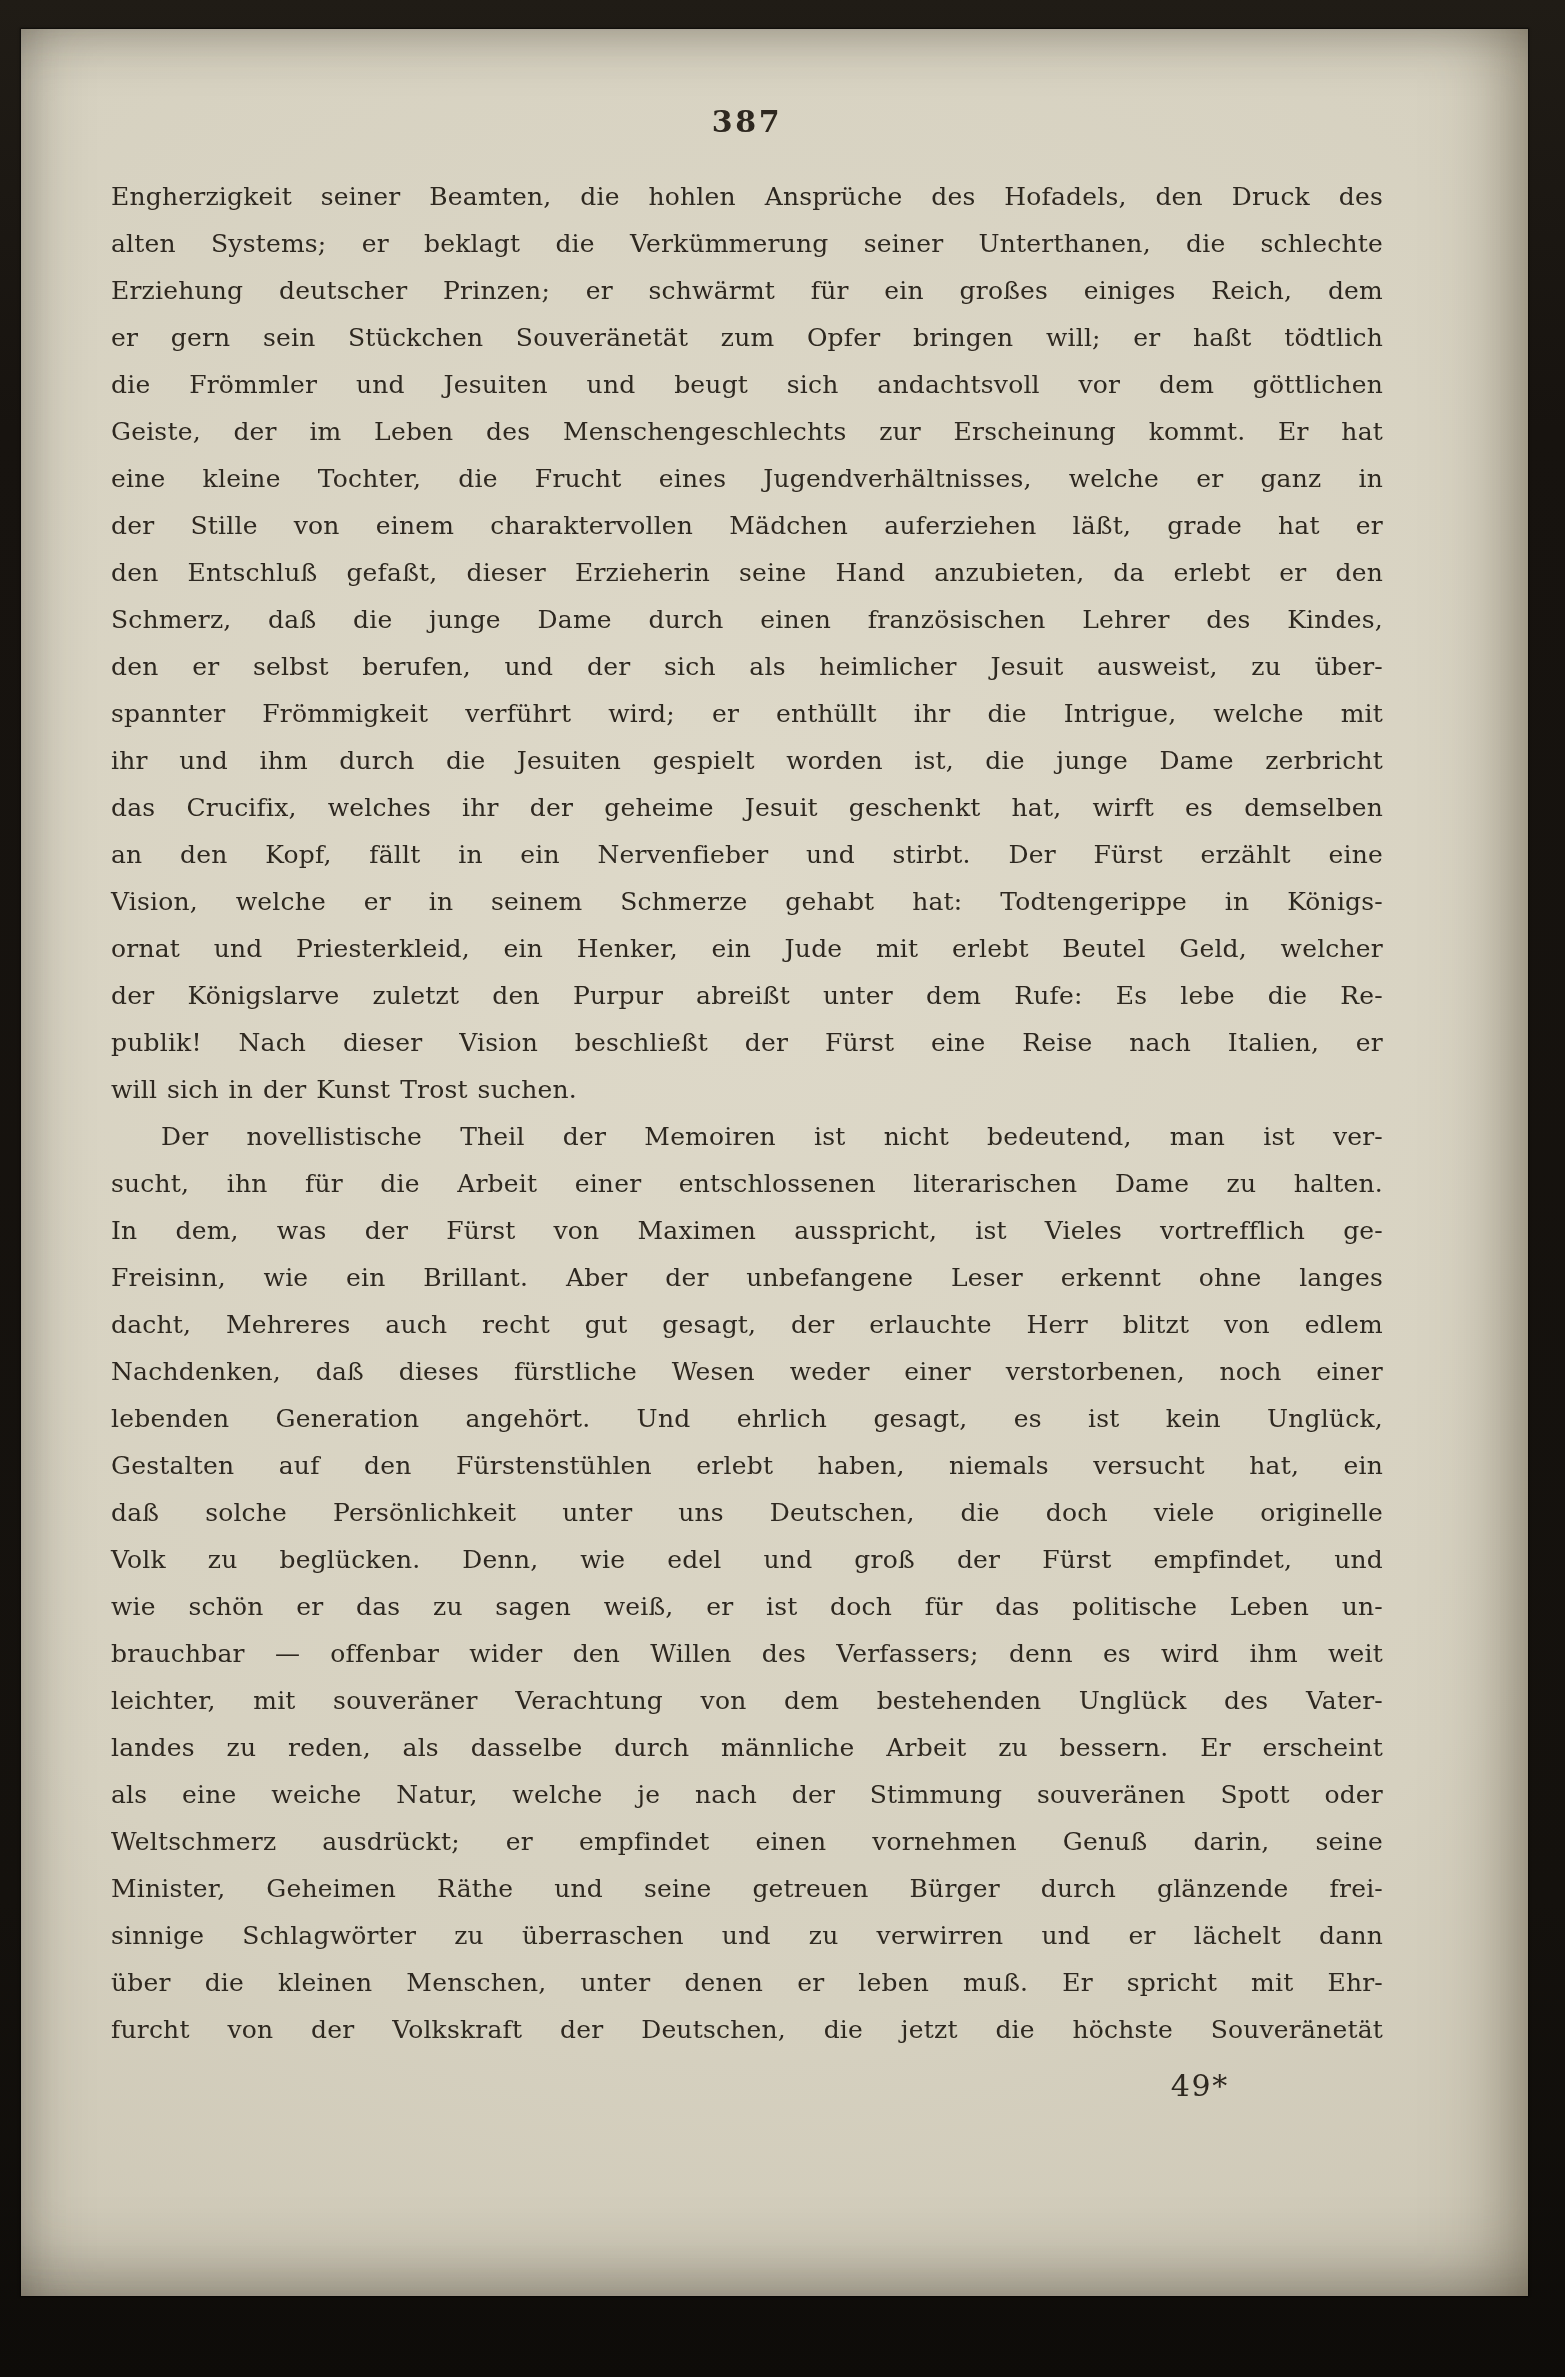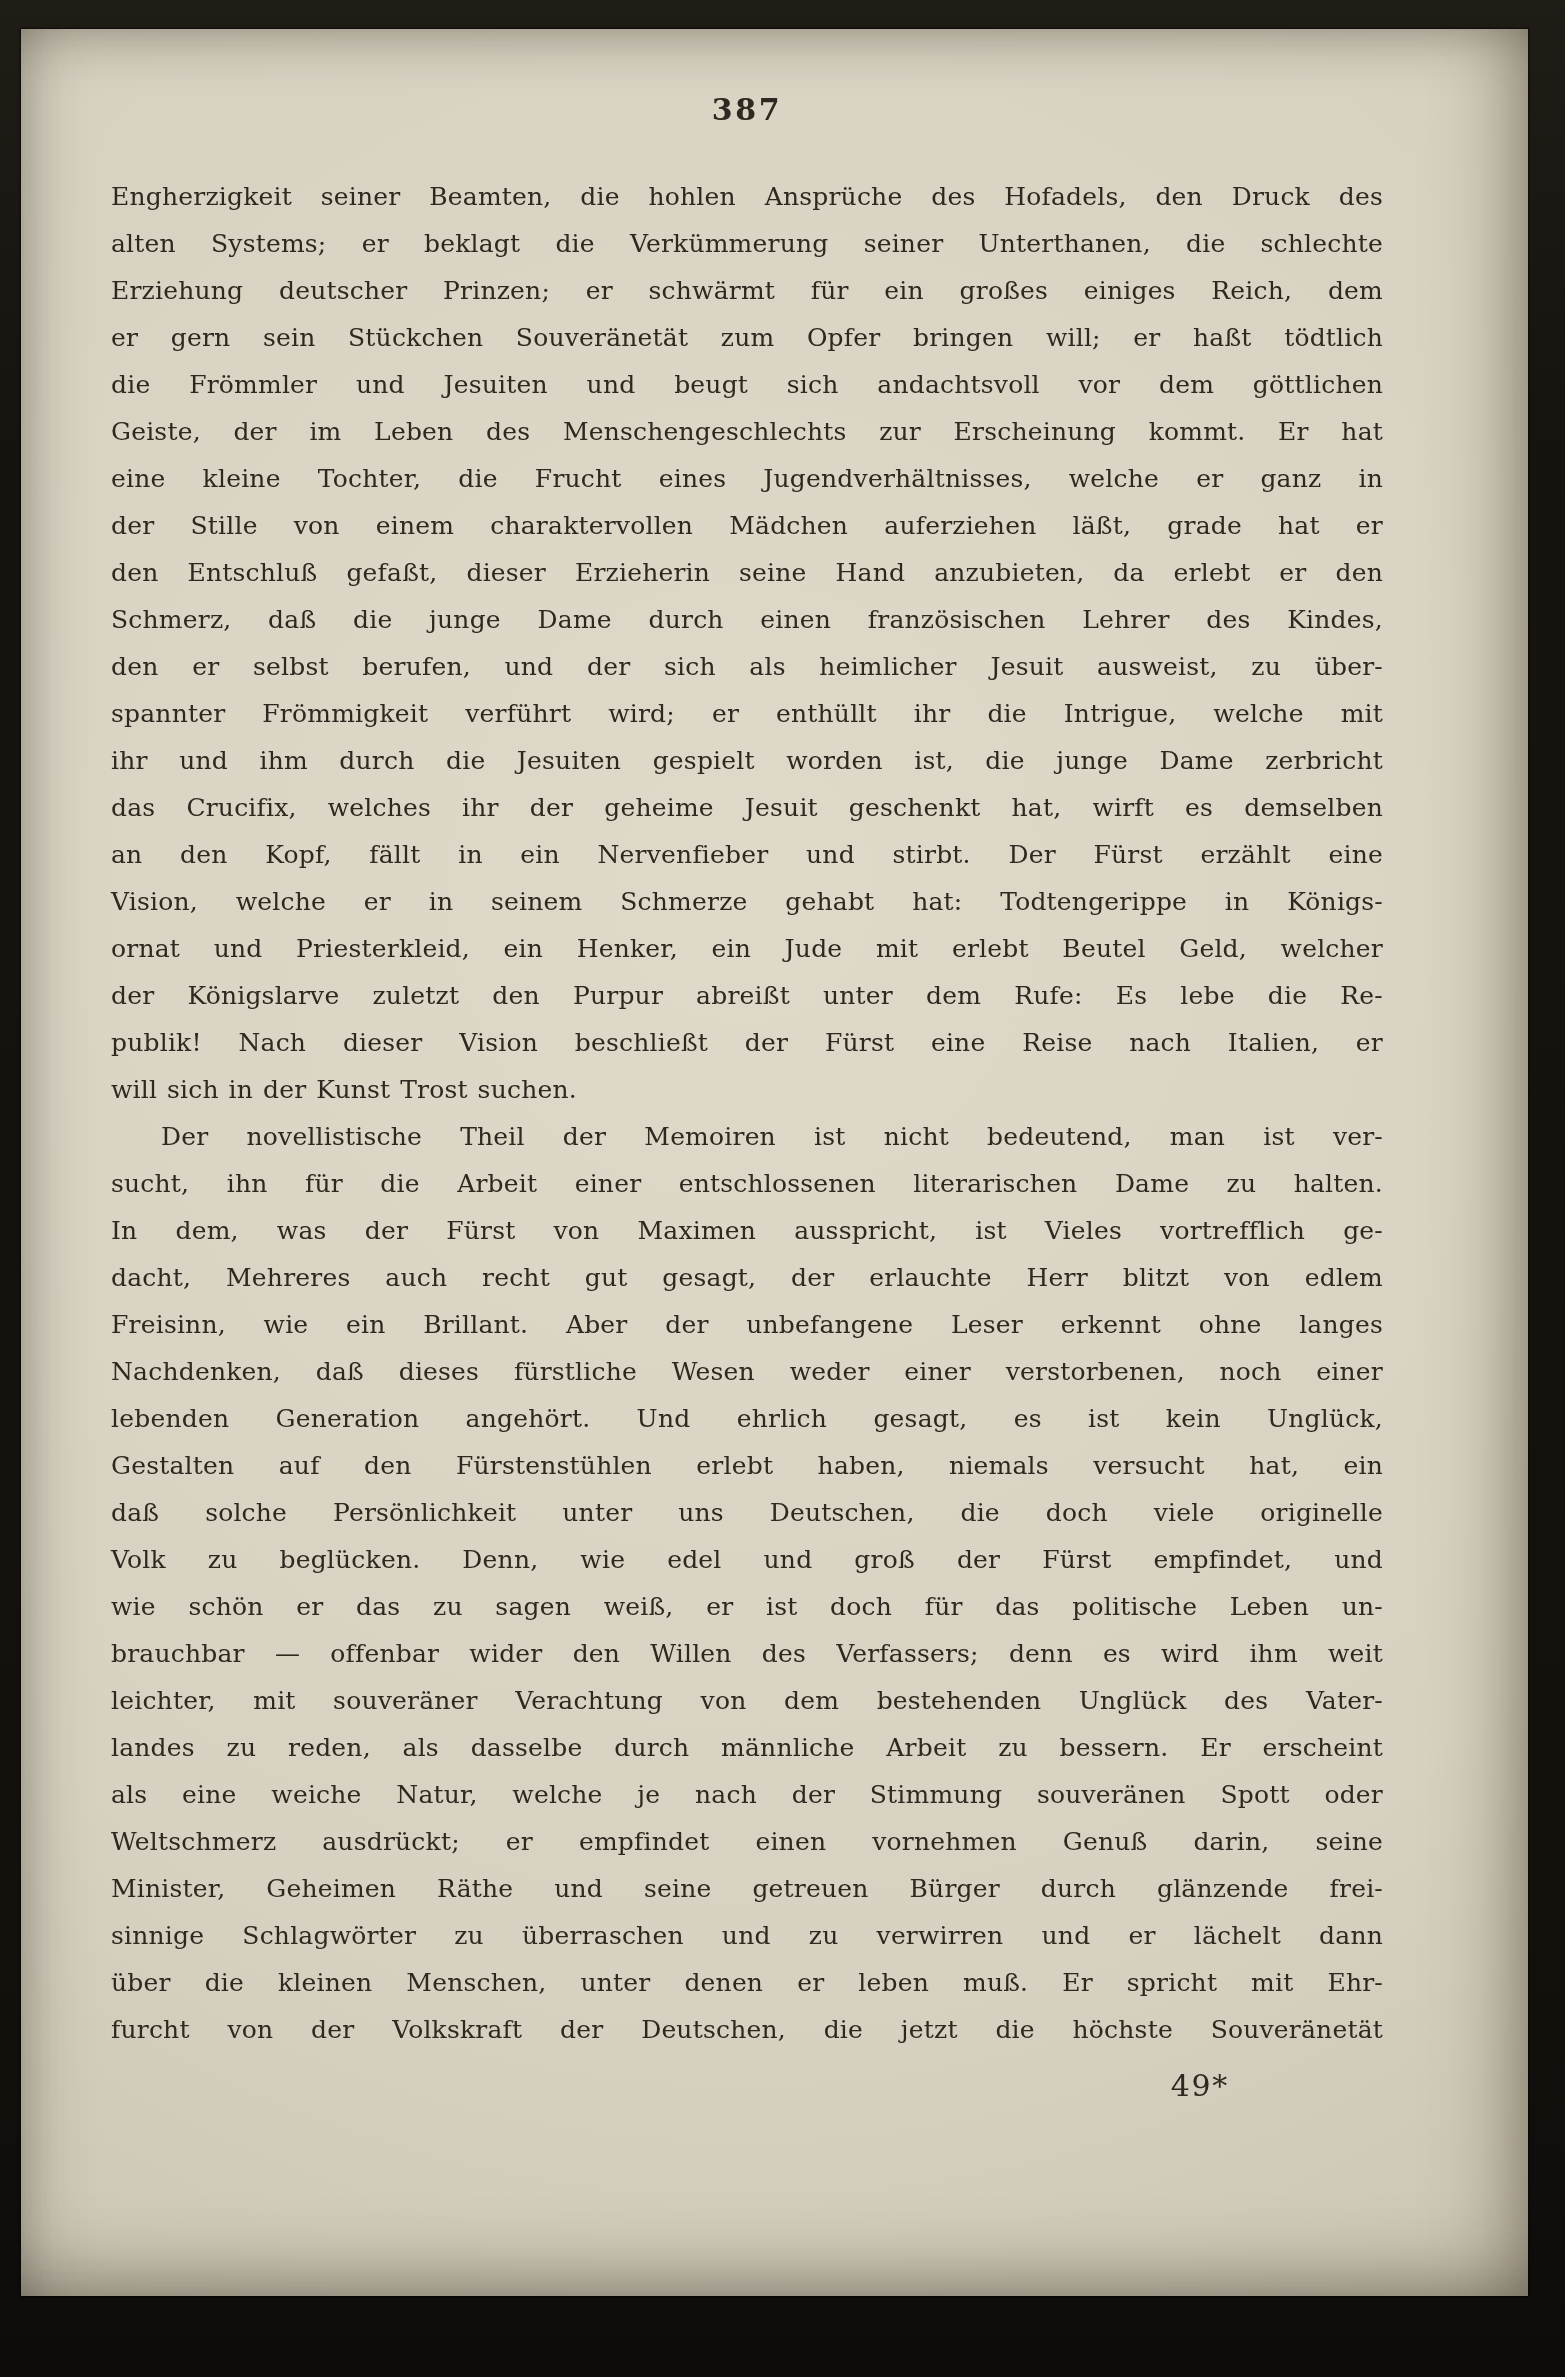--- a/index.html
+++ b/index.html
@@ -24,21 +24,21 @@
       radial-gradient(ellipse 130% 90% at 48% 38%, #ded9c9 0%, #d6d1c0 55%, #cac4b2 85%, #bdb7a4 100%);
     box-shadow:
       inset -61px 0 78px -43px rgba(85, 75, 55, 0.50),
       inset 48px 0 69px -48px rgba(40, 35, 25, 0.35),
       inset 0 39px 61px -39px rgba(40, 35, 25, 0.35),
       inset 0 -61px 78px -48px rgba(40, 35, 25, 0.40),
       0 0 1.7px 0.9px rgba(0,0,0,0.6);
   }
   .page-number {
     position: absolute;
-    top: 63px;
+    top: 75px;
     left: 90px;
     width: 1272px;
     text-align: center;
     font-size: 30px;
     font-weight: bold;
     letter-spacing: 2.6px;
     color: #2e2820;
   }
   .text-block {
     position: absolute;
@@ -96,22 +96,22 @@
       <div class="line">das Crucifix, welches ihr der geheime Jesuit geschenkt hat, wirft es demselben</div>
       <div class="line">an den Kopf, fällt in ein Nervenfieber und stirbt.  Der Fürst erzählt eine</div>
       <div class="line">Vision, welche er in seinem Schmerze gehabt hat: Todtengerippe in Königs-</div>
       <div class="line">ornat und Priesterkleid, ein Henker, ein Jude mit erlebt Beutel Geld, welcher</div>
       <div class="line">der Königslarve zuletzt den Purpur abreißt unter dem Rufe: Es lebe die Re-</div>
       <div class="line">publik!  Nach dieser Vision beschließt der Fürst eine Reise nach Italien, er</div>
       <div class="line flush-left">will sich in der Kunst Trost suchen.</div>
       <div class="line indent">Der novellistische Theil der Memoiren ist nicht bedeutend, man ist ver-</div>
       <div class="line">sucht, ihn für die Arbeit einer entschlossenen literarischen Dame zu halten.</div>
       <div class="line">In dem, was der Fürst von Maximen ausspricht, ist Vieles vortrefflich ge-</div>
+      <div class="line">Freisinn, wie ein Brillant.  Aber der unbefangene Leser erkennt ohne langes</div>
       <div class="line">dacht, Mehreres auch recht gut gesagt, der erlauchte Herr blitzt von edlem</div>
-      <div class="line">Freisinn, wie ein Brillant.  Aber der unbefangene Leser erkennt ohne langes</div>
       <div class="line">Nachdenken, daß dieses fürstliche Wesen weder einer verstorbenen, noch einer</div>
       <div class="line">lebenden Generation angehört.  Und ehrlich gesagt, es ist kein Unglück,</div>
       <div class="line">Gestalten auf den Fürstenstühlen erlebt haben, niemals versucht hat, ein</div>
       <div class="line">daß solche Persönlichkeit unter uns Deutschen, die doch viele originelle</div>
       <div class="line">Volk zu beglücken.  Denn, wie edel und groß der Fürst empfindet, und</div>
       <div class="line">wie schön er das zu sagen weiß, er ist doch für das politische Leben un-</div>
       <div class="line">brauchbar — offenbar wider den Willen des Verfassers; denn es wird ihm weit</div>
       <div class="line">leichter, mit souveräner Verachtung von dem bestehenden Unglück des Vater-</div>
       <div class="line">landes zu reden, als dasselbe durch männliche Arbeit zu bessern.  Er erscheint</div>
       <div class="line">als eine weiche Natur, welche je nach der Stimmung souveränen Spott oder</div>

